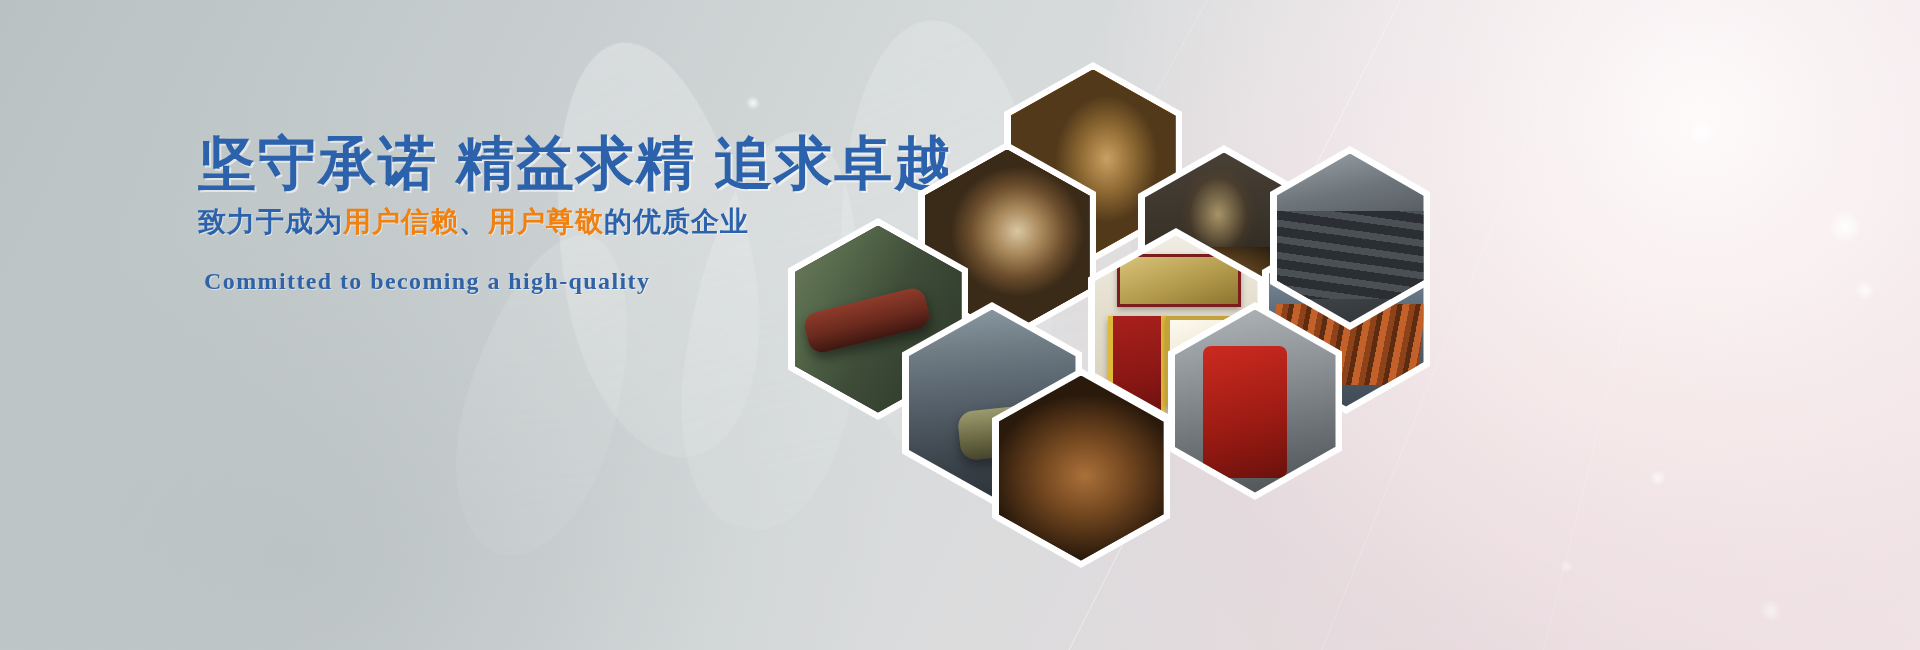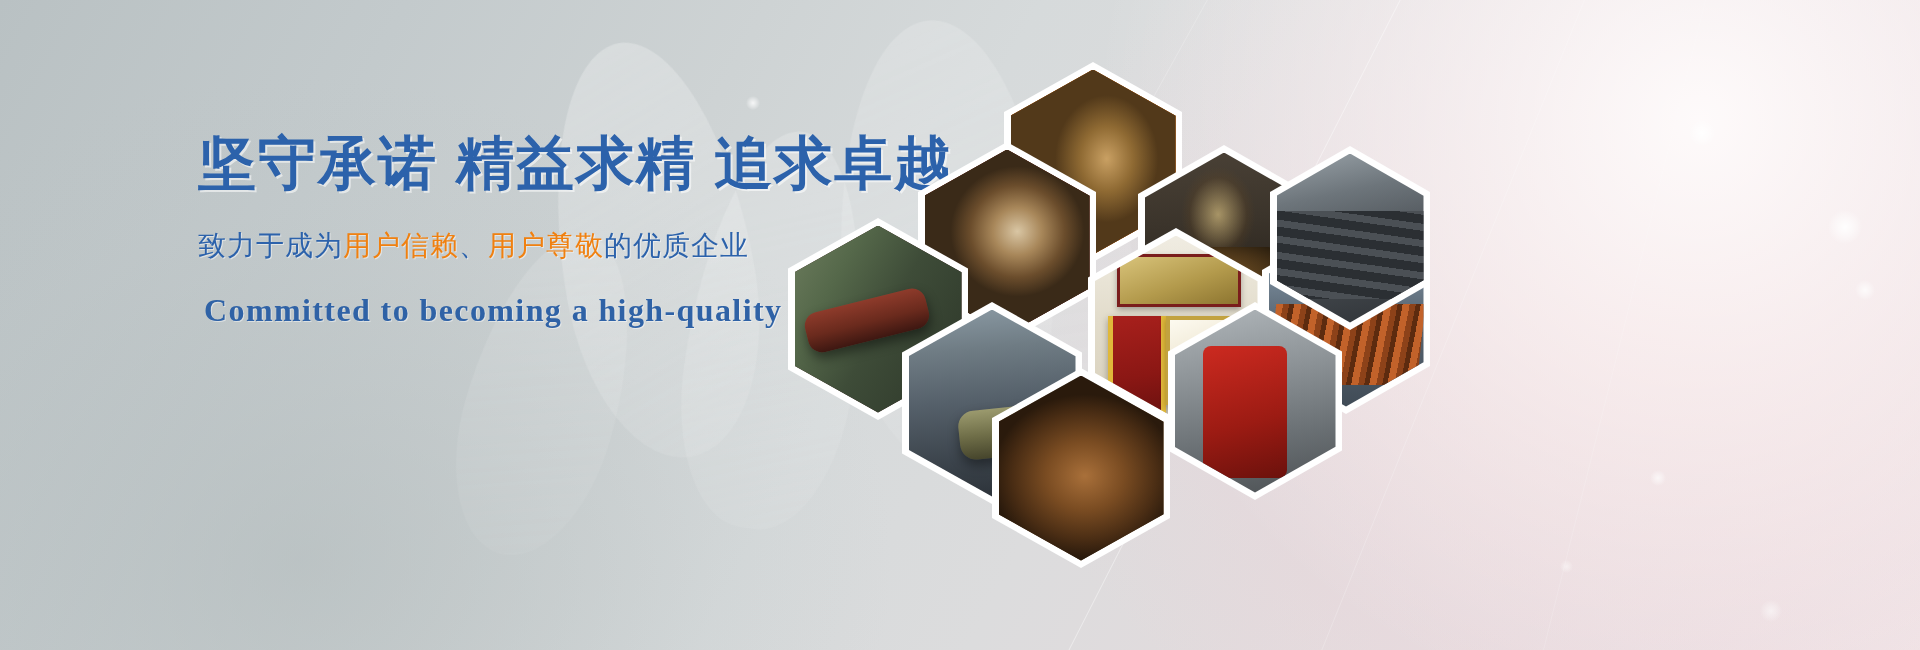--- a/index.html
+++ b/index.html
@@ -59,31 +59,31 @@
   
   #text-block{position:absolute;left:198px;top:132px;width:720px;}
 
   #headline{
     font-family:"Liberation Sans","DejaVu Sans",sans-serif;
     font-size:58px;font-weight:bold;letter-spacing:2px;
     color:#2c62ab;line-height:1.08;white-space:nowrap;
     text-shadow:2px 2px 0 rgba(255,255,255,0.55);
   }
   #subtitle{
-    margin-top:32px;
+    margin-top:8px;
     font-family:"Liberation Sans","DejaVu Sans",sans-serif;
-    font-size:28px;font-weight:normal;letter-spacing:1px;
+    font-size:28px;font-weight:bold;letter-spacing:1px;
     color:#2c62ab;white-space:nowrap;
     text-shadow:1px 1px 0 rgba(255,255,255,0.5);
   }
   #subtitle .hl{color:#f08010;}
   #english{
     margin-top:24px;margin-left:6px;
     font-family:"Liberation Serif","DejaVu Serif",serif;
-    font-size:32px;font-weight:bold;letter-spacing:1.4px;
+    font-size:24px;font-weight:bold;letter-spacing:1.4px;
     color:#2f62a6;line-height:1.34;
     text-shadow:1px 1px 0 rgba(255,255,255,0.45);
   }
   #english .ln{display:block;}
 
   
   #hex-cluster{position:absolute;left:770px;top:50px;width:660px;height:460px;}
   .hex{
     position:absolute;
     clip-path:polygon(50% 0%,100% 25%,100% 75%,50% 100%,0% 75%,0% 25%);

